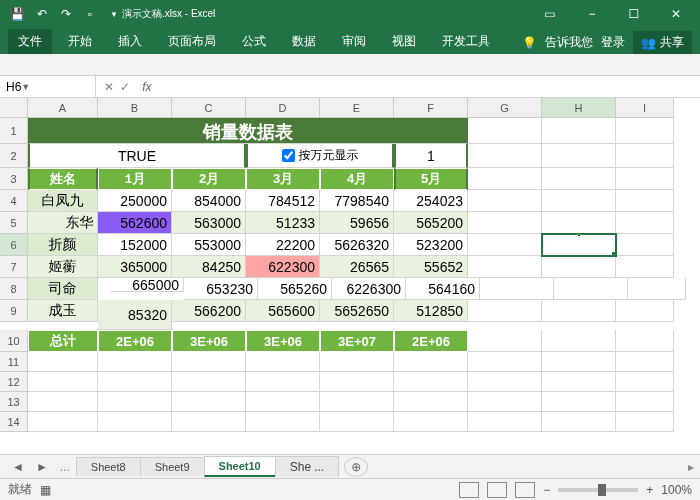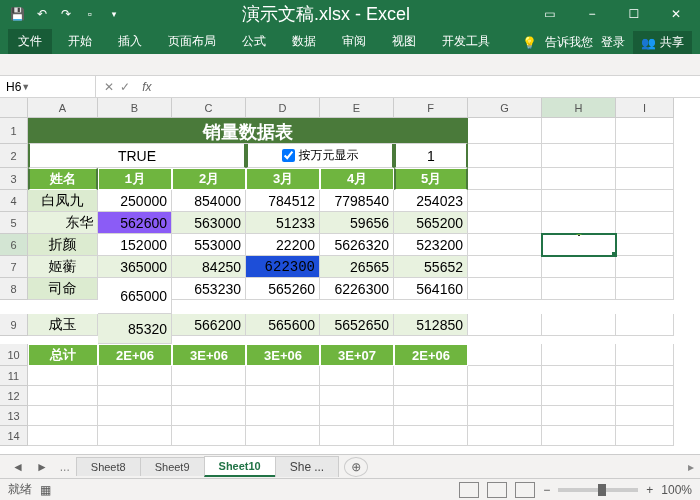--- a/index.html
+++ b/index.html
@@ -1,20 +1,20 @@
 <!DOCTYPE html>
 <html><head>
 <meta charset="utf-8">
 <style>
 *{box-sizing:border-box;margin:0;padding:0;font-family:"Microsoft YaHei","Segoe UI",sans-serif;font-size:12px;-webkit-user-select:none;user-select:none}
 body{background:#fff;width:700px;height:500px;overflow:hidden;display:flex;flex-direction:column}
 .titlebar{background:linear-gradient(#217346,#217346);height:28px;display:flex;align-items:center;color:#fff;padding:0 4px}
 .qat{display:flex;gap:8px;padding-left:6px}
 .qat-icon{width:16px;height:16px;display:flex;align-items:center;justify-content:center;color:#fff;cursor:pointer}
-.title-center{flex:1;text-align:center;font-size:18px}
+.title-center{flex:1;font-size:10px}
 .win-btns{display:flex;gap:2px}
 .win-btn{width:40px;height:28px;display:flex;align-items:center;justify-content:center;cursor:pointer}
 .ribbon-tabs{background:#217346;height:26px;display:flex;align-items:flex-end;color:#fff;padding:0 8px;gap:6px}
 .rtab{padding:4px 10px;cursor:pointer;font-size:12px}
 .rtab.file{background:#185c37;color:#fff}
 .ribbon-right{margin-left:auto;display:flex;align-items:center;gap:8px}
 .share-btn{background:#185c37;padding:3px 8px;display:flex;align-items:center;gap:4px}
 .ribbon-body{height:22px;border-bottom:1px solid #d4d4d4;background:#f3f2f1}
 .namebox-row{display:flex;align-items:center;border-bottom:1px solid #d4d4d4;height:22px;background:#fff}
 .namebox{width:96px;border-right:1px solid #d4d4d4;padding:2px 6px;height:100%;display:flex;align-items:center;justify-content:flex-start}
@@ -200,31 +200,31 @@
             <div class="cursor-ring"></div>
           </div>
         </div>
         <div class="cell " style="width: 58px; height: 22px;"></div>
       </div>
       <div class="row">
         <div class="rh" style="height: 22px;">7</div>
         <div class="cell name-cell" style="width: 70px; height: 22px;">姬蘅</div>
         <div class="cell data-cell " style="width: 74px; height: 22px; background: rgb(232, 242, 223);">365000</div>
         <div class="cell data-cell " style="width: 74px; height: 22px; background: rgb(232, 242, 223);">84250</div>
-        <div class="cell data-cell " style="width: 74px; height: 22px; background: #1d4ed8; font-family: Liberation Mono, monospace;">622300</div>
+        <div class="cell data-cell " style="width: 74px; height: 22px; background: #fca5a5;">622300</div>
         <div class="cell data-cell " style="width: 74px; height: 22px; background: rgb(232, 242, 223);">26565</div>
         <div class="cell data-cell " style="width: 74px; height: 22px; background: rgb(232, 242, 223);">55652</div>
         <div class="cell " style="width: 74px; height: 22px;"></div>
         <div class="cell " style="width: 74px; height: 22px;"></div>
         <div class="cell " style="width: 58px; height: 22px;"></div>
       </div>
       <div class="row">
         <div class="rh" style="height: 22px;">8</div>
         <div class="cell name-cell" style="width: 70px; height: 22px; background: rgb(220, 235, 208);">司命</div>
-        <div class="cell data-cell" style="width: 74px; height: 36px;">665000</div>
+        <div class="cell data-cell" style="width: 74px; height: 14px; margin-left: 12px;">665000</div>
         <div class="cell data-cell" style="width: 74px; height: 22px;">653230</div>
         <div class="cell data-cell" style="width: 74px; height: 22px;">565260</div>
         <div class="cell data-cell" style="width: 74px; height: 22px;">6226300</div>
         <div class="cell data-cell" style="width: 74px; height: 22px;">564160</div>
         <div class="cell " style="width: 74px; height: 22px;"></div>
         <div class="cell " style="width: 74px; height: 22px;"></div>
         <div class="cell " style="width: 58px; height: 22px;"></div>
       </div>
       <div class="row">
         <div class="rh" style="height: 22px;">9</div>

